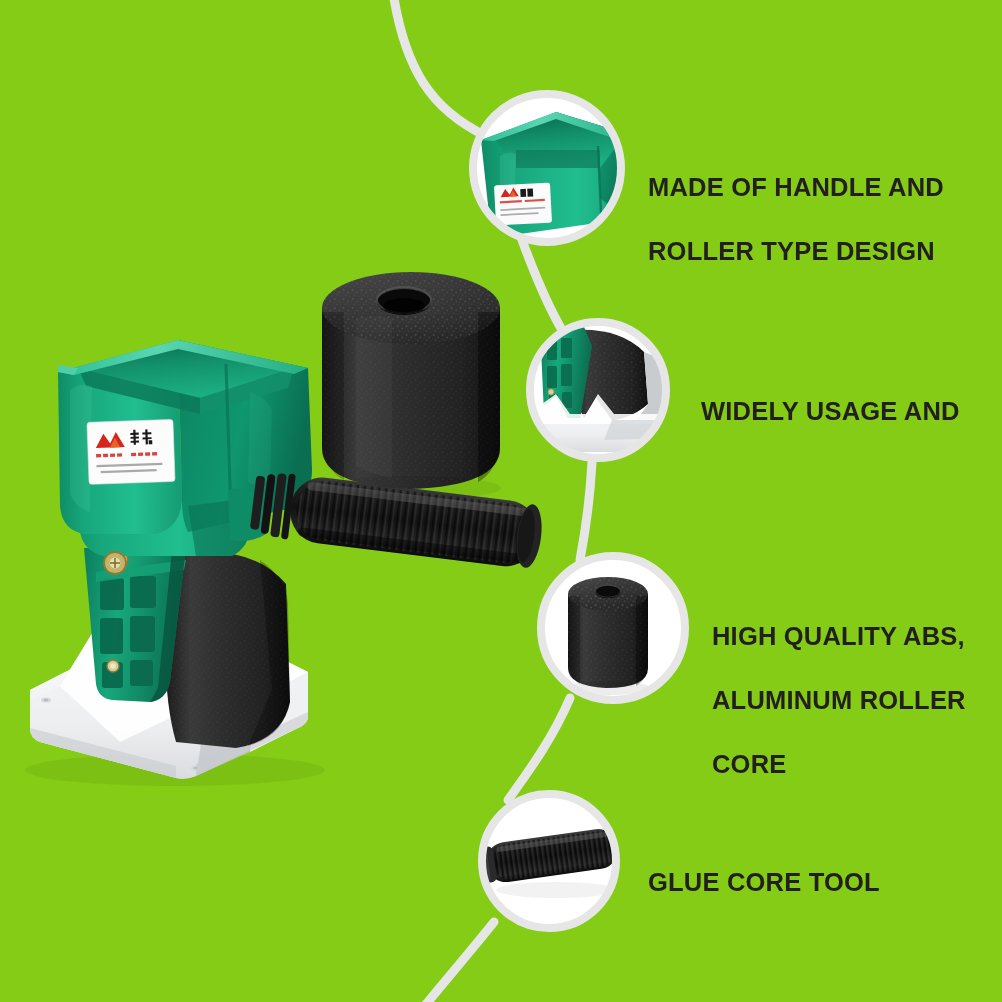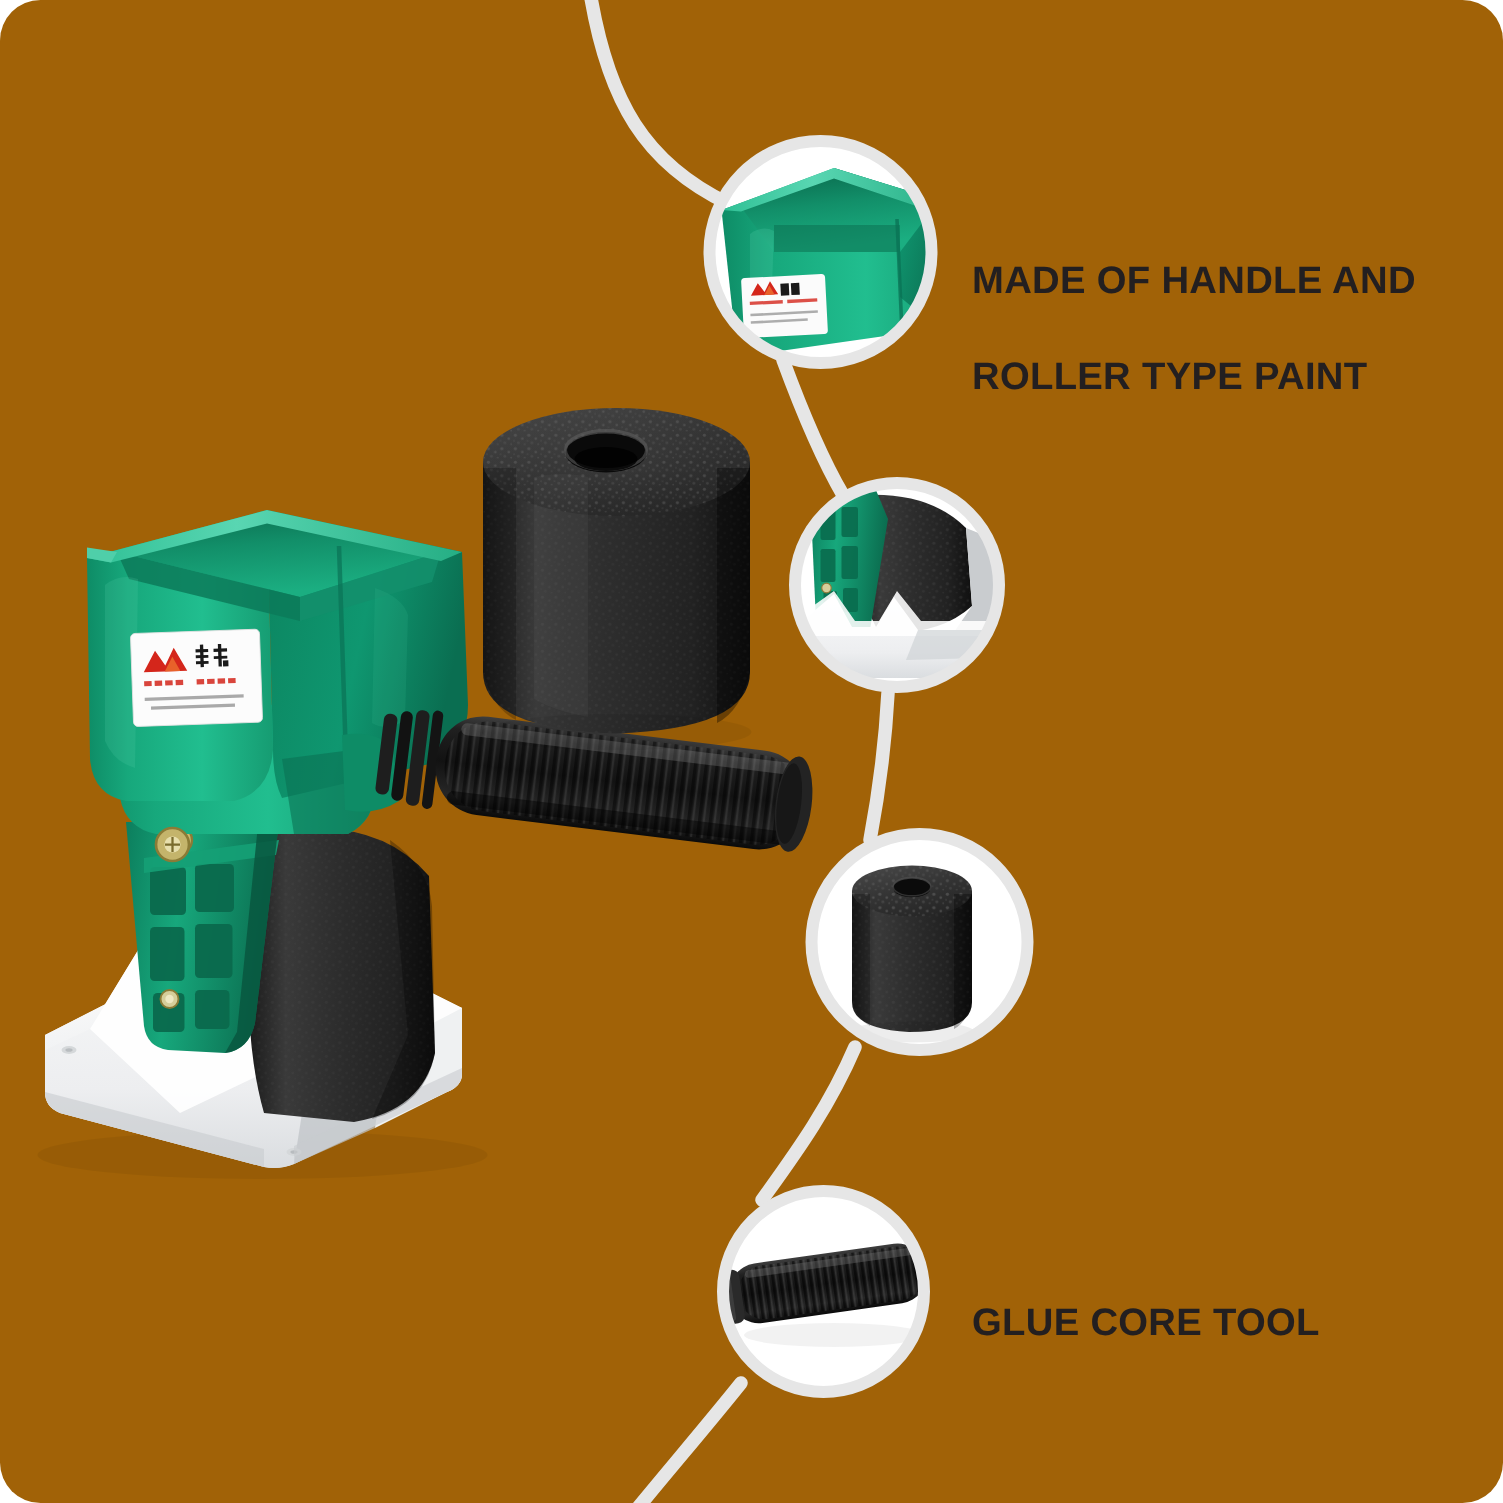--- a/index.html
+++ b/index.html
@@ -8,23 +8,22 @@
     padding: 0;
     background: #ffffff;
   }
   body {
     font-family: "Liberation Sans", sans-serif;
   }
   #page {
     position: relative;
     width: 1002px;
     height: 1002px;
-    background: #a16207;
+    background: #84cc16;
     overflow: hidden;
-    border-radius: 27px;
   }
 
   
   #connector-layer {
     position: absolute;
     left: 0; top: 0;
     width: 1002px;
     height: 1002px;
     pointer-events: none;
   }
@@ -444,24 +443,30 @@
         <path d="M 356,318 Q 376,314 392,318 L 392,478 Q 370,474 356,466 Z" fill="#8A8A8A" opacity="0.08"></path>
 
         <ellipse cx="411" cy="488" rx="90" ry="12" fill="#000" opacity="0.06"></ellipse>
       </g>
 
     </g>
   </svg>
 
   <div class="feature-text" style="left:648px; top:139px;">
     <span>MADE OF HANDLE AND</span>
-    <span>ROLLER TYPE PAINT</span>
+    <span>ROLLER TYPE DESIGN</span>
   </div>
 
   <div class="feature-text" style="left:701px; top:363px;">
+    <span>WIDELY USAGE AND</span>
   </div>
 
+  <div class="feature-text" style="left:712px; top:588px;">
+    <span>HIGH QUALITY ABS,</span>
+    <span>ALUMINUM ROLLER</span>
+    <span>CORE</span>
+  </div>
 
   <div class="feature-text" style="left:648px; top:834px;">
     <span>GLUE CORE TOOL</span>
   </div>
 
 </div>
 
 </body></html>

